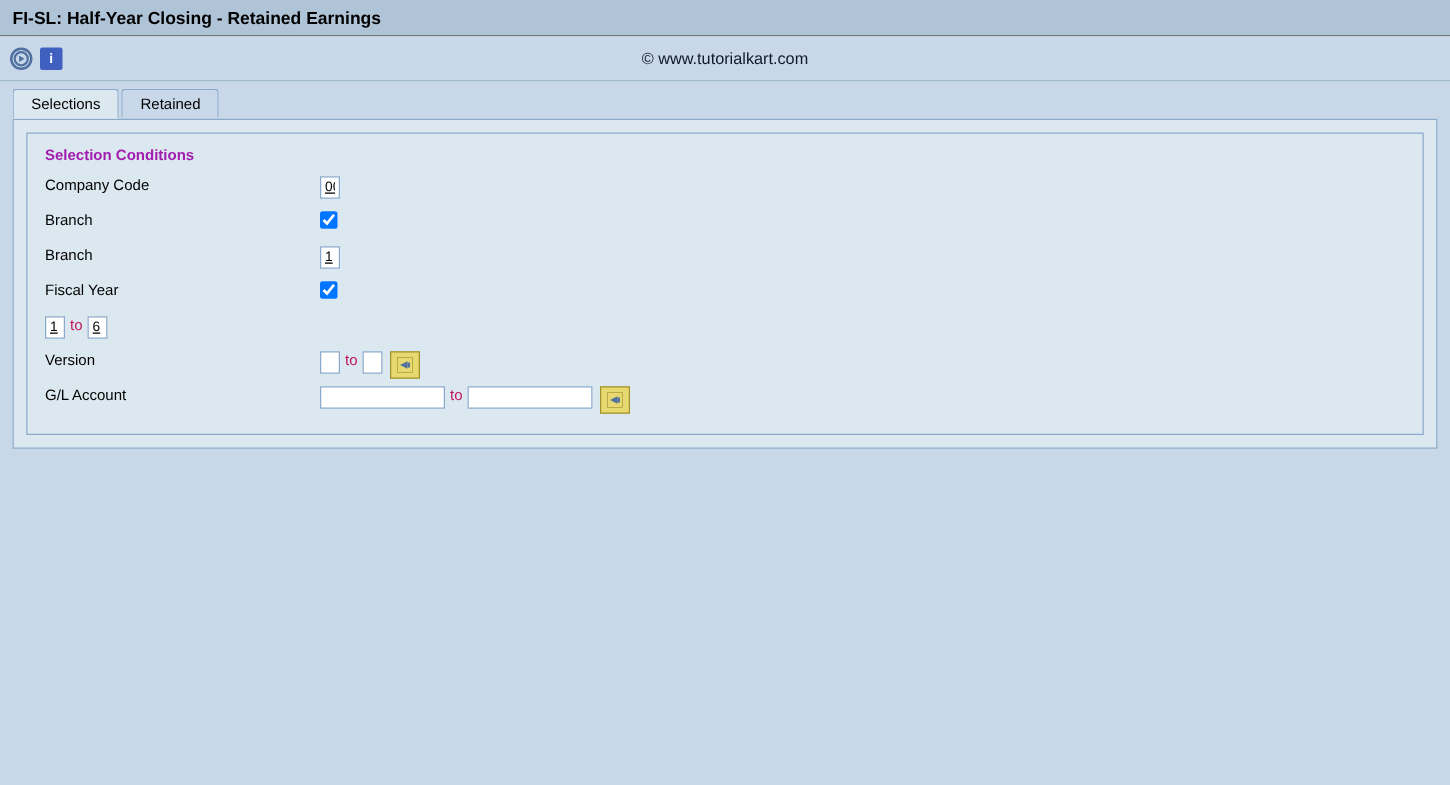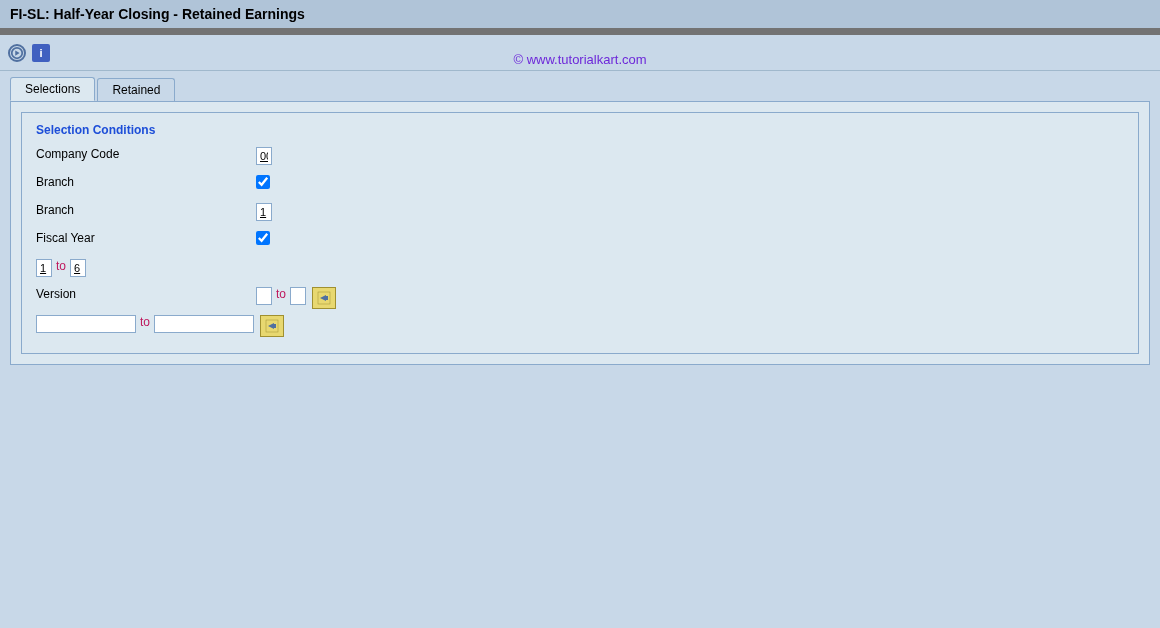--- a/index.html
+++ b/index.html
@@ -17,21 +17,21 @@
       overflow: hidden;
     }
 
     
     .title-bar {
       background-color: #b0c4d8;
       padding: 6px 10px;
       font-weight: bold;
       font-size: 14px;
       color: #000;
-      border-bottom: 7px solid #737373;
+      border-bottom: 1px solid #737373;
     }
 
     
     .toolbar {
       background-color: #c8d8e8;
       padding: 4px 8px;
       display: flex;
       align-items: center;
       gap: 6px;
       border-bottom: 1px solid #a0b8cc;
@@ -42,32 +42,32 @@
       width: 20px;
       height: 20px;
       display: flex;
       align-items: center;
       justify-content: center;
       cursor: pointer;
     }
 
     .watermark {
       position: absolute;
-      top: 52px;
+      top: 39px;
       left: 50%;
       transform: translateX(-50%);
-      color: #6d28d9;
+      color: #0f172a;
       font-size: 13px;
       pointer-events: none;
     }
 
     
     .tab-bar {
       display: flex;
-      align-items: center;
+      align-items: flex-start;
       padding: 6px 10px 0 10px;
       gap: 2px;
     }
 
     .tab {
       padding: 4px 14px;
       border: 1px solid #8aaacc;
       border-bottom: none;
       background-color: #dce8f0;
       cursor: pointer;
@@ -99,21 +99,21 @@
     .selection-box {
       border: 1px solid #8aaacc;
       background-color: #dce8f0;
       padding: 10px 14px;
     }
 
     .selection-box-title {
       font-weight: bold;
       font-size: 12px;
       margin-bottom: 10px;
-      color: #1d4ed8;
+      color: #a21caf;
     }
 
     .form-row {
       display: flex;
       align-items: flex-start;
       margin-bottom: 6px;
       min-height: 22px;
     }
 
     .form-label {
@@ -262,20 +262,21 @@
       <button class="arrow-button">
         <svg width="14" height="14" viewBox="0 0 14 14">
           <rect x="1" y="1" width="12" height="12" fill="#e8d870" stroke="#a09030" stroke-width="0.5"></rect>
           <polygon points="3,7 9,4 9,10" fill="#5070a0"></polygon>
           <rect x="9" y="5" width="2" height="4" fill="#5070a0"></rect>
         </svg>
       </button>
     </div>
 
     <div class="form-row">
+      <span class="form-label">G/L Account</span>
       <input class="form-input form-input-large" type="text" value="" style="">
       <span class="to-label">to</span>
       <input class="form-input form-input-large" type="text" value="" style="">
       <button class="arrow-button">
         <svg width="14" height="14" viewBox="0 0 14 14">
           <rect x="1" y="1" width="12" height="12" fill="#e8d870" stroke="#a09030" stroke-width="0.5"></rect>
           <polygon points="3,7 9,4 9,10" fill="#5070a0"></polygon>
           <rect x="9" y="5" width="2" height="4" fill="#5070a0"></rect>
         </svg>
       </button>

